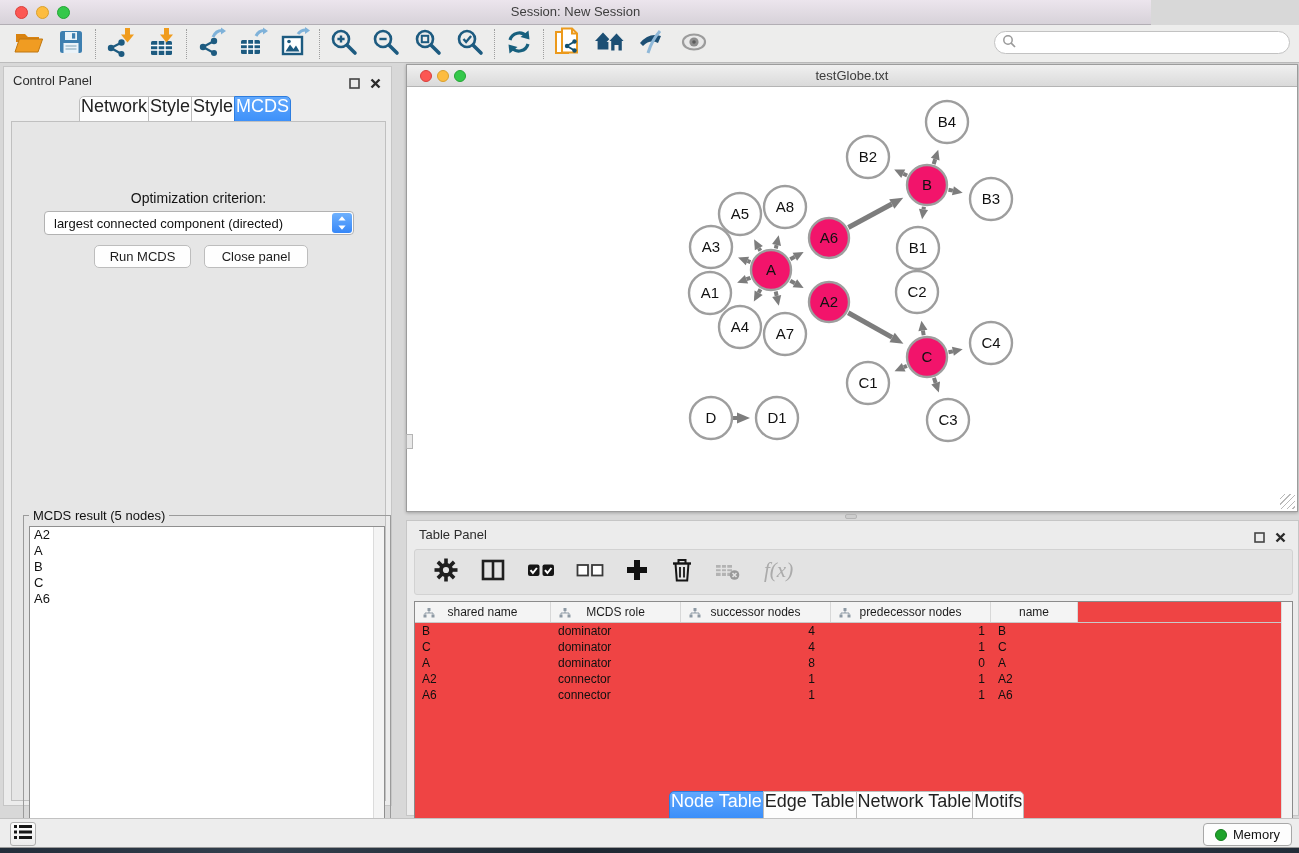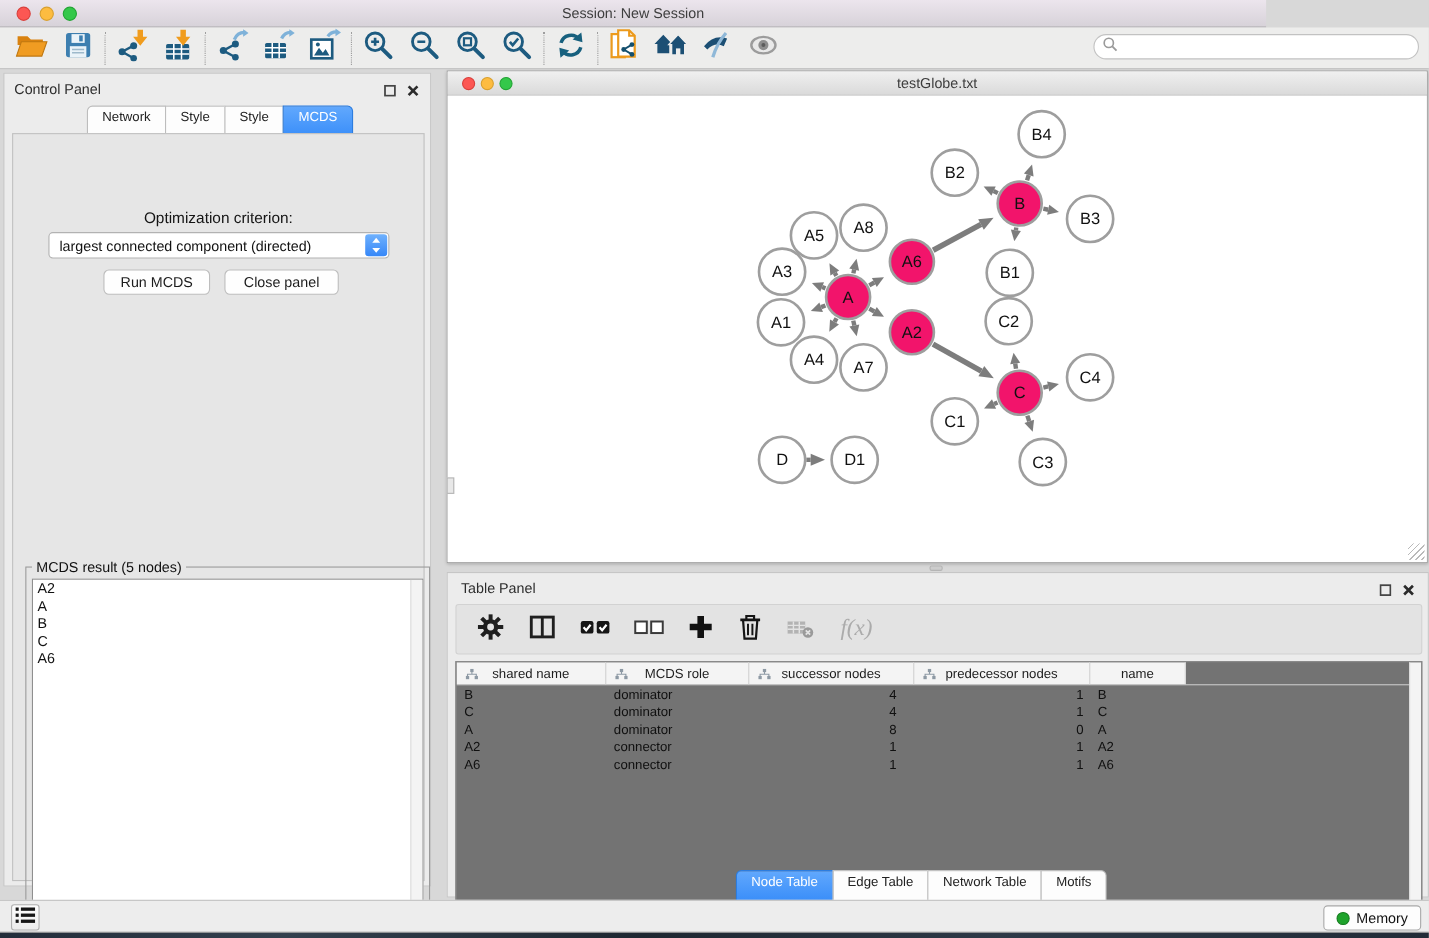--- a/index.html
+++ b/index.html
@@ -27,22 +27,22 @@
   .searchbox input { border:none; outline:none; background:transparent; flex:1; height:19px;
     font-size:13px; padding-left:4px; font-family:"Liberation Sans",sans-serif; }
 
   
   .panel { position:absolute; background:#ececec; border:1px solid #c6c6c6; }
   .panel-title { position:absolute; font-size:13px; color:#2d2d2d; }
   .panel-btns { position:absolute; display:flex; gap:10px; align-items:center; }
 
   
   .segrow { position:absolute; display:flex; }
-  .seg-tab { font-size:12px; color:#222; background:#fdfdfd; border:1px solid #bdbdbd;
-    padding:2px 13px 3px; margin-left:-1px; height:37px; line-height:15px; }
+  .seg-tab { font-size:18px; color:#222; background:#fdfdfd; border:1px solid #bdbdbd;
+    padding:2px 1px 3px; margin-left:-1px; height:37px; line-height:15px; }
   .seg-tab:first-child { border-radius:5px 0 0 5px; margin-left:0; }
   .seg-tab:last-child { border-radius:0 5px 5px 0; }
   .seg-tab.active { background:linear-gradient(#61a8fd,#2e86f8); border-color:#2d7ddf; color:#fff; }
 
   
   #control-panel { left:3px; top:66px; width:389px; height:740px; }
   #cp-content { position:absolute; left:7px; top:54px; width:375px; height:680px;
     background:#e6e6e6; border:1px solid #c0c0c0; }
   .opt-label { position:absolute; left:0; right:0; top:68px; text-align:center; font-size:14px; color:#141414; }
   .combo { position:absolute; left:32px; top:89px; width:310px; height:24px; background:#fff;
@@ -75,21 +75,21 @@
   .h-grip { position:absolute; left:845px; top:514px; width:12px; height:5px;
     background:#cdcdcd; border:1px solid #b5b5b5; border-radius:2px; }
 
   
   #table-panel { left:406px; top:520px; width:893px; height:296px; }
   #tp-toolbar { position:absolute; left:7px; top:28px; width:879px; height:46px;
     background:#e3e3e3; border:1px solid #d2d2d2; border-radius:3px;
     display:flex; align-items:center; gap:21px; padding-left:18px; }
   .tp-btn { display:flex; align-items:center; justify-content:center; }
   #tp-table { position:absolute; left:7px; top:80px; width:879px; height:240px;
-    background:#737373; border:1px solid #8b8b8b; overflow:hidden; }
+    background:#ef4444; border:1px solid #8b8b8b; overflow:hidden; }
   #table-header { display:flex; height:21px; border-bottom:1px solid #c9c9c9; }
   .th { position:relative; background:#f4f4f4; border-right:1px solid #d8d8d8; font-size:12px; color:#1d1d1d;
     display:flex; align-items:center; justify-content:center; }
   .th .th-ic { position:absolute; left:8px; top:5px; }
   .tr { display:flex; height:16px; }
   .td { font-size:12px; color:#101010; line-height:16px; padding-left:7px; overflow:hidden; white-space:nowrap; }
 
   
   #statusbar { position:absolute; left:0; top:818px; width:1299px; height:30px;
     background:#ededed; border-top:1px solid #c2c2c2; border-bottom:1px solid #9a9a9a; }

